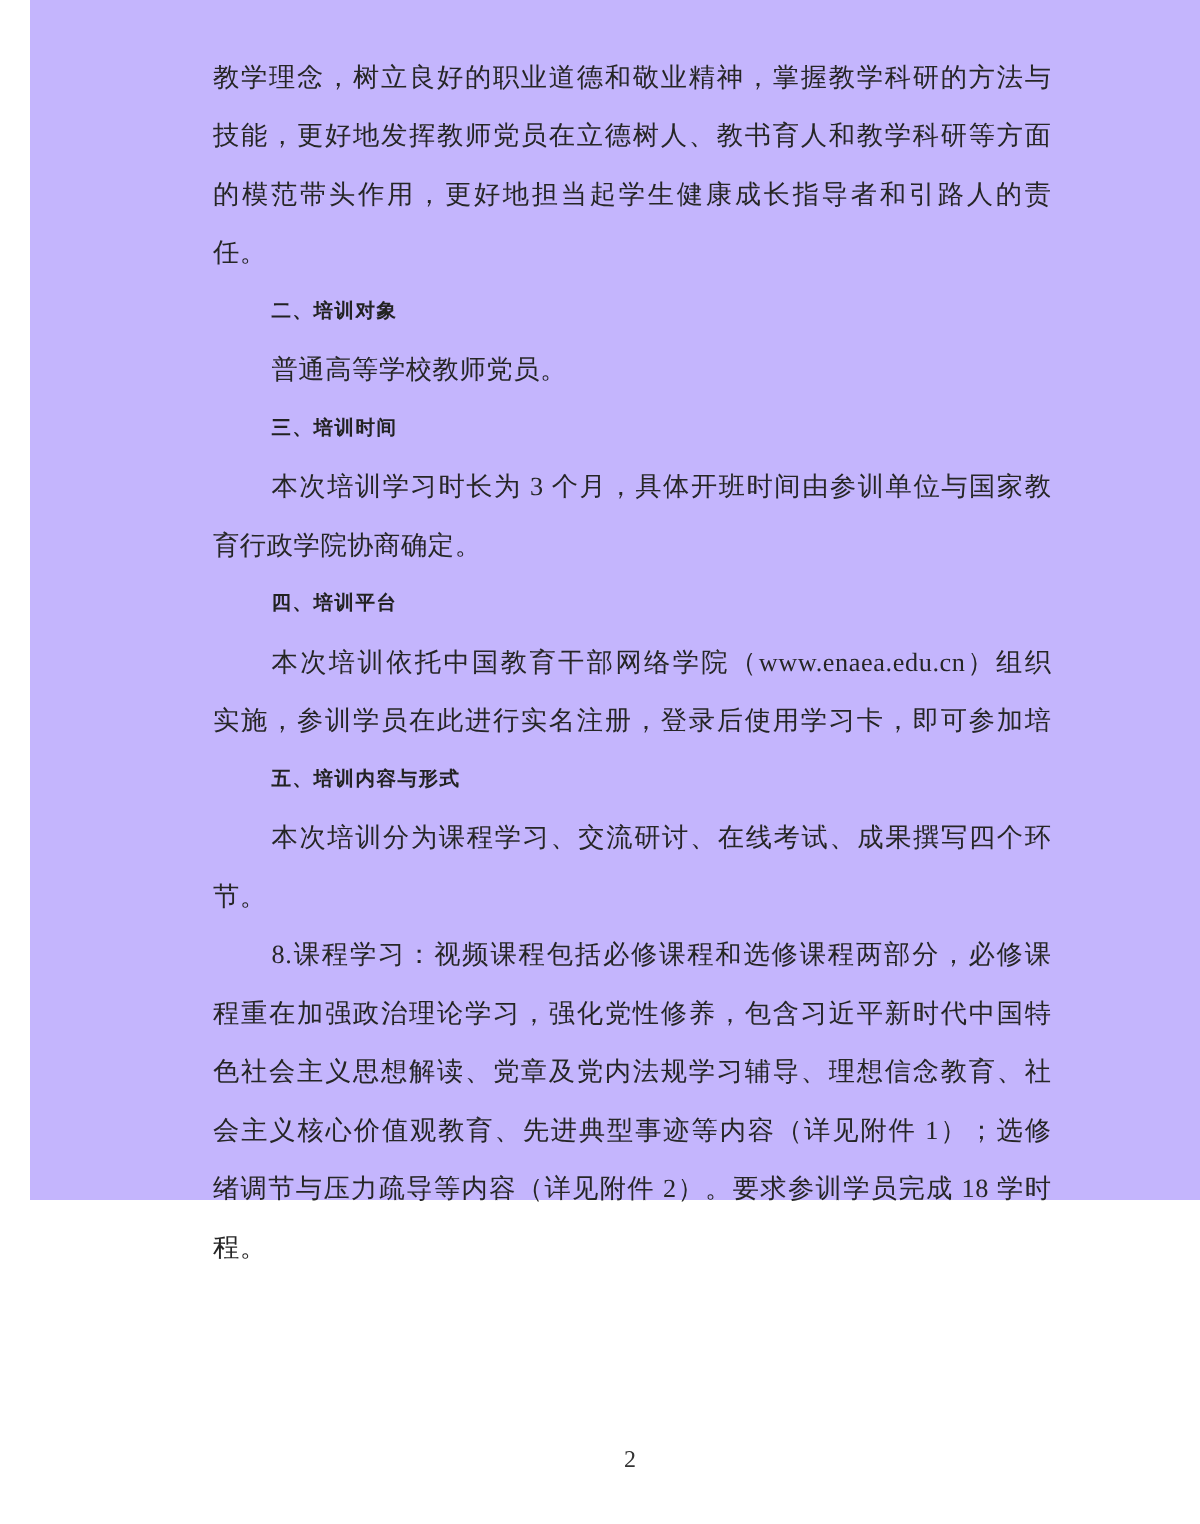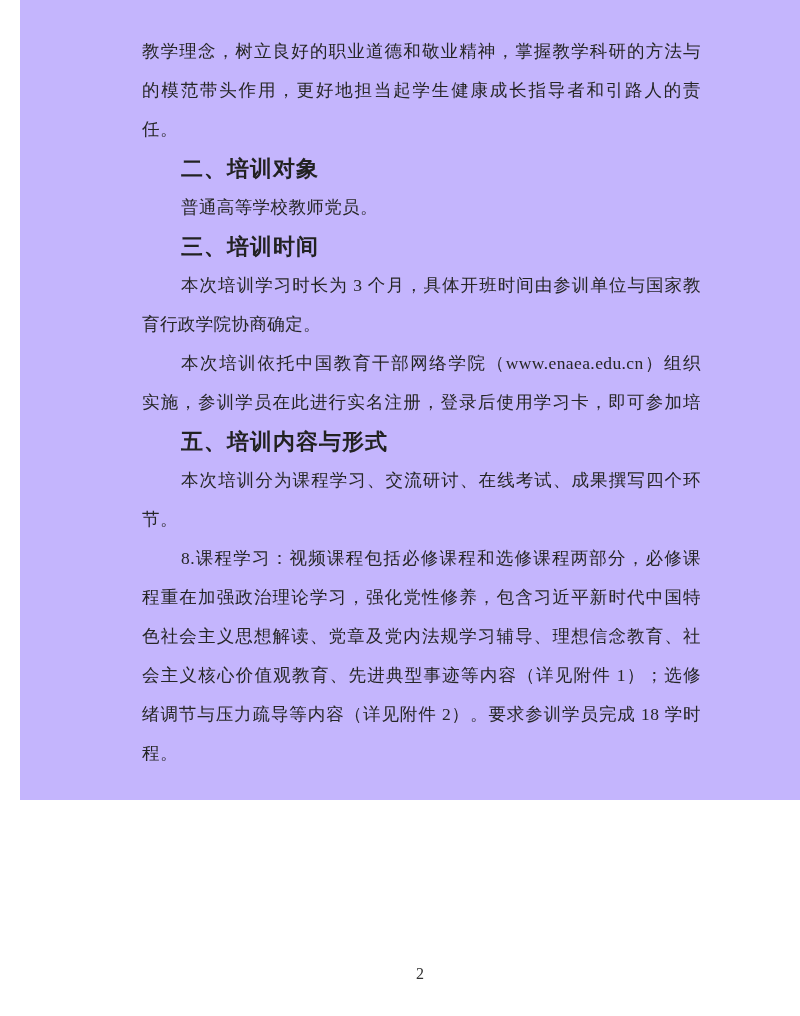--- a/index.html
+++ b/index.html
@@ -34,23 +34,23 @@
     text-align: justify;
     text-align-last: left;
   }
   .just {
     text-align-last: justify;
   }
   .indent {
     padding-left: 39px;
   }
   .heading {
-    font-family: Liberation Serif, serif;
+    font-family: Liberation Mono, monospace;
     font-weight: bold;
-    font-size: 22px;
+    font-size: 13px;
     letter-spacing: 1px;
     padding-left: 39px;
     text-align: right;
     text-align-last: left;
     color: #222222;
   }
   .footer {
     position: absolute;
     left: 0;
     top: 960px;
@@ -64,30 +64,32 @@
     color: #333333;
   }
 </style>
 </head>
 <body>
 
 <div class="page">
   <div class="content">
 
     <div class="line just">教学理念，树立良好的职业道德和敬业精神，掌握教学科研的方法与</div>
+    <div class="line just">技能，更好地发挥教师党员在立德树人、教书育人和教学科研等方面</div>
     <div class="line just">的模范带头作用，更好地担当起学生健康成长指导者和引路人的责</div>
     <div class="line">任。</div>
 
     <div class="line heading">二、培训对象</div>
     <div class="line indent">普通高等学校教师党员。</div>
 
     <div class="line heading">三、培训时间</div>
     <div class="line just indent">本次培训学习时长为 3 个月，具体开班时间由参训单位与国家教</div>
     <div class="line">育行政学院协商确定。</div>
 
+    <div class="line heading">四、培训平台</div>
     <div class="line just indent">本次培训依托中国教育干部网络学院（www.enaea.edu.cn）组织</div>
     <div class="line just">实施，参训学员在此进行实名注册，登录后使用学习卡，即可参加培</div>
 
     <div class="line heading">五、培训内容与形式</div>
     <div class="line just indent">本次培训分为课程学习、交流研讨、在线考试、成果撰写四个环</div>
     <div class="line">节。</div>
 
     <div class="line just indent">8.课程学习：视频课程包括必修课程和选修课程两部分，必修课</div>
     <div class="line just">程重在加强政治理论学习，强化党性修养，包含习近平新时代中国特</div>
     <div class="line just">色社会主义思想解读、党章及党内法规学习辅导、理想信念教育、社</div>

